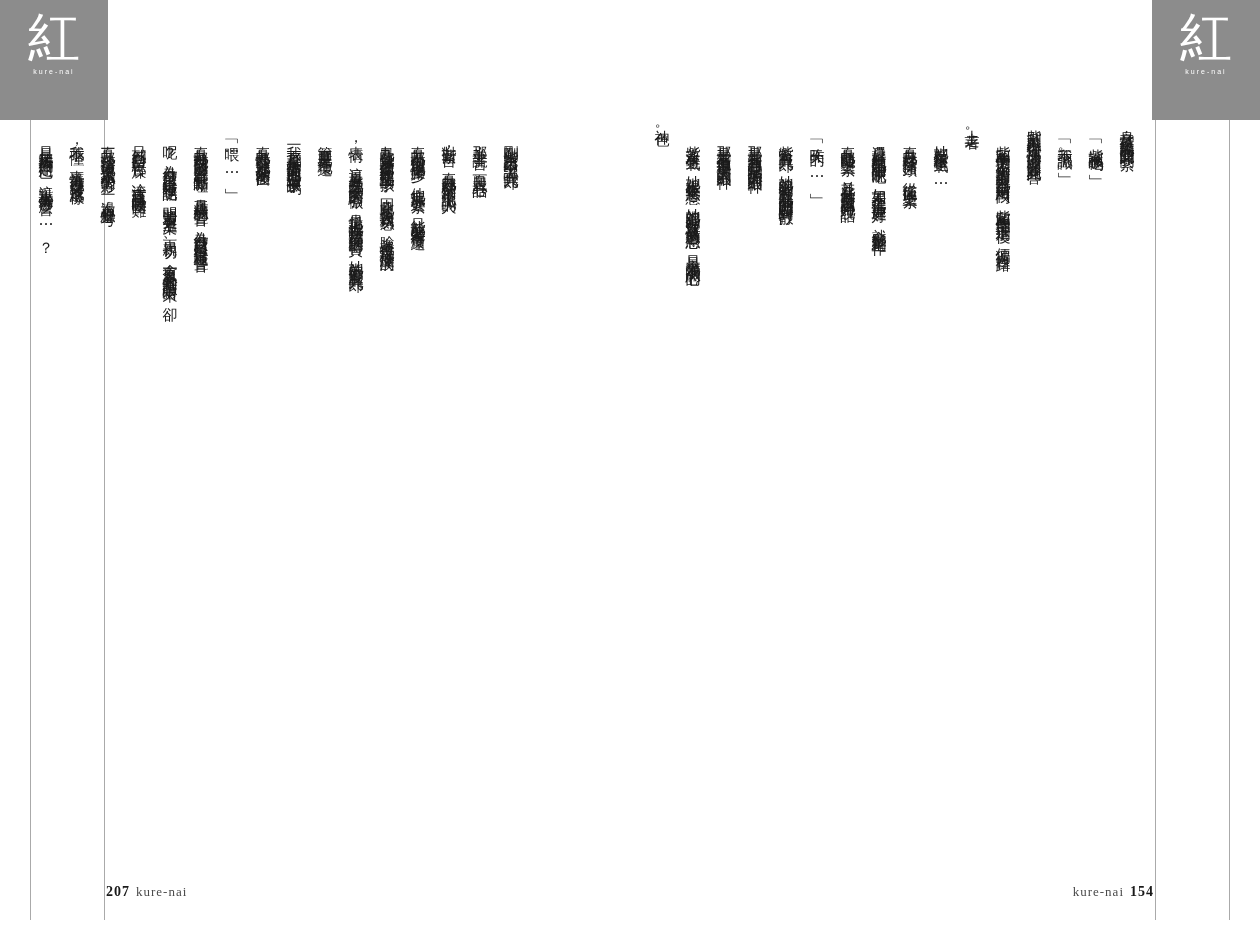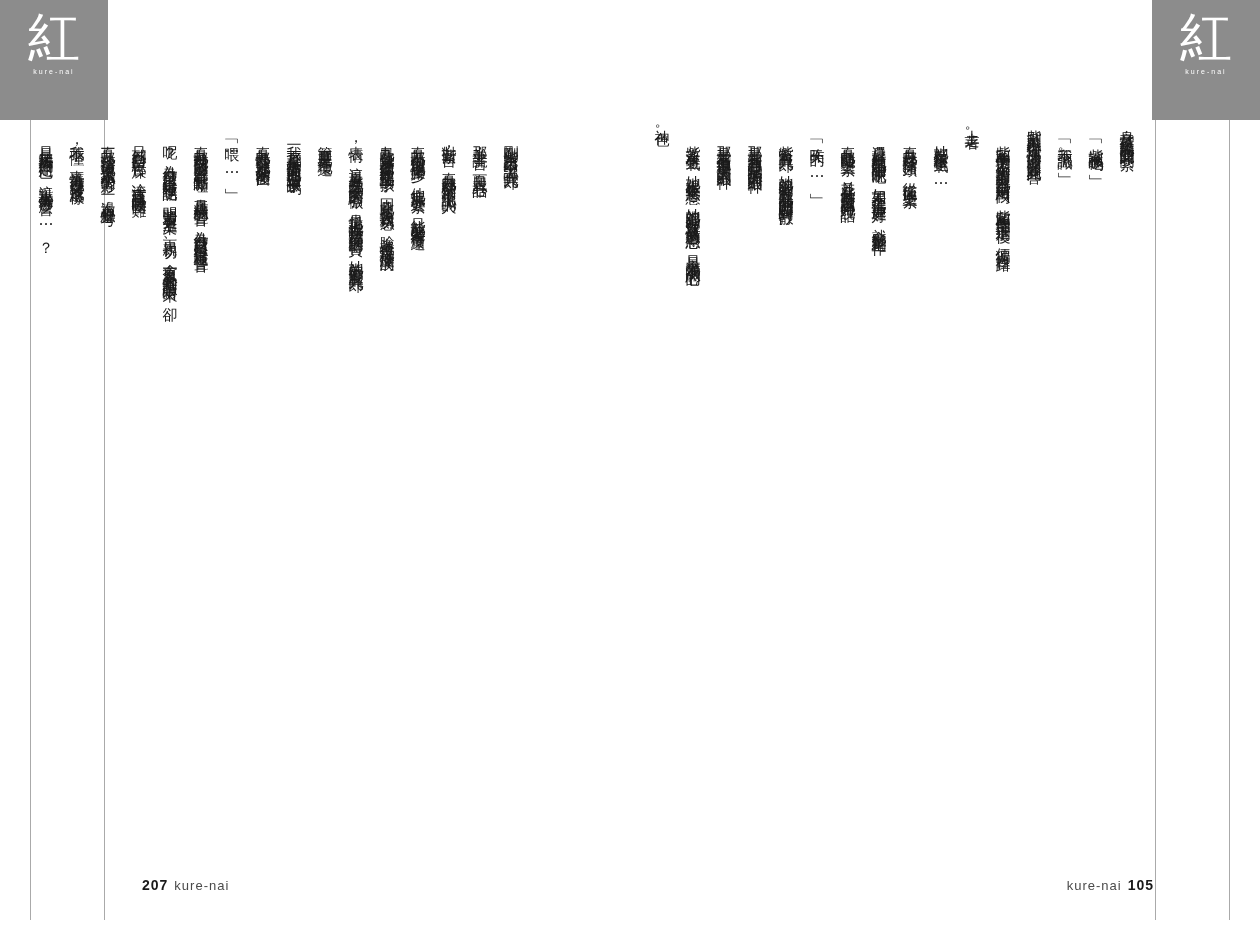--- a/index.html
+++ b/index.html
@@ -102,26 +102,25 @@
     margin-left: 5px;
     white-space: nowrap;
   }
   .col.indent {
     padding-top: 16px;
   }
 
   
   .footer {
     position: absolute;
-    bottom: 32px;
-    font-family: Liberation Sans, sans-serif;
+    bottom: 25px;
+    font-family: Liberation Serif, serif;
     color: #4a4a4a;
     font-size: 13px;
     letter-spacing: 1px;
-    margin-left: 36px;
   }
   .footer .num {
     font-weight: bold;
     color: #1a1a1a;
     font-size: 14px;
   }
   .footer-left { left: 106px; }
   .footer-right { right: 106px; }
   .footer-left .num { margin-right: 6px; }
   .footer-right .num { margin-left: 6px; }
@@ -187,16 +186,16 @@
     <div class="col indent">我不懂，事情為什麼會變成這樣？</div>
     <div class="col indent">只是無法履行約定而已，這點小事為什麼會……？</div>
 
   </div>
 
   <div class="footer footer-left">
     <span class="num">207</span><span>kure-nai</span>
   </div>
 
   <div class="footer footer-right">
-    <span>kure-nai</span><span class="num">105</span>
+    <span>kure-nai</span><span class="num">154</span>
   </div>
 
 </div>
 
 </body></html>

